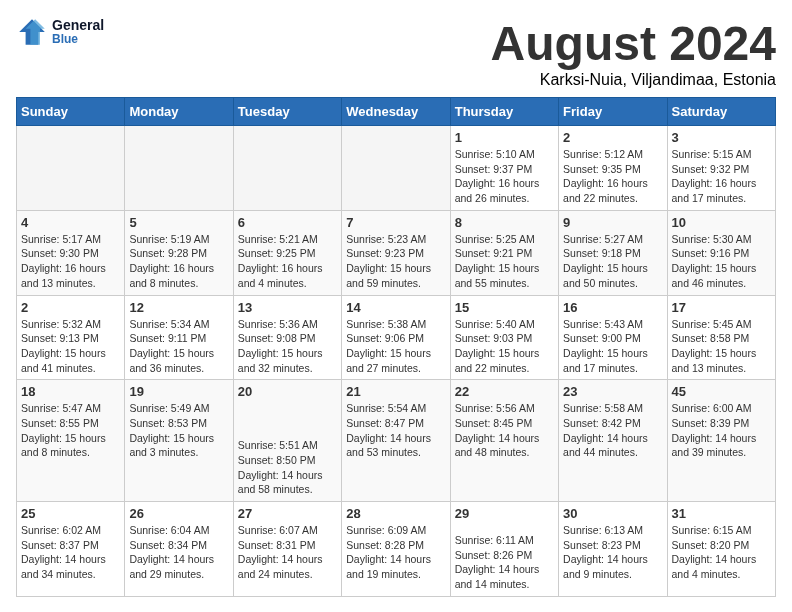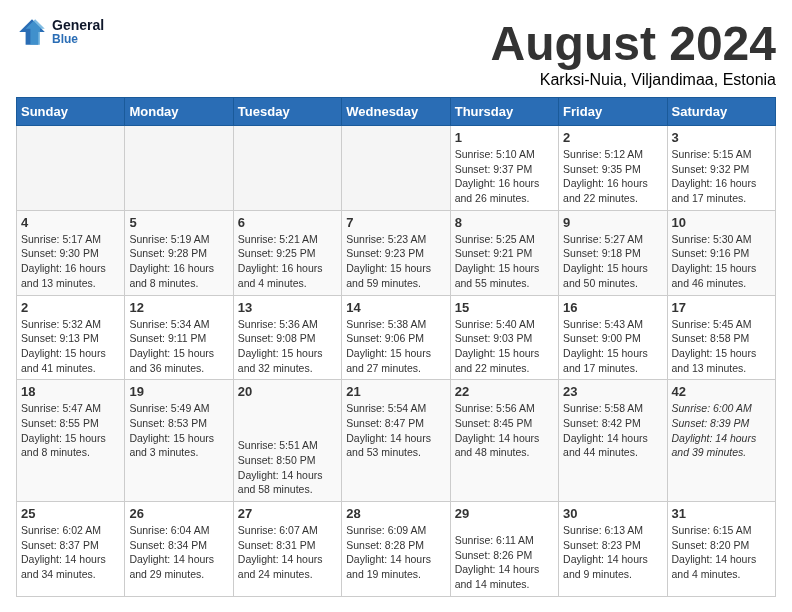--- a/index.html
+++ b/index.html
@@ -291,22 +291,22 @@
 and 48 minutes.</div>
         </td>
         <td>
           <span class="day-number">23</span>
           <div class="day-info" style="white-space: pre-line;">Sunrise: 5:58 AM
 Sunset: 8:42 PM
 Daylight: 14 hours
 and 44 minutes.</div>
         </td>
         <td>
-          <span class="day-number">42</span>
-          <div class="day-info" style="white-space: pre-line; font-style: italic;">Sunrise: 6:00 AM
+          <span class="day-number">45</span>
+          <div class="day-info" style="white-space: pre-line;">Sunrise: 6:00 AM
 Sunset: 8:39 PM
 Daylight: 14 hours
 and 39 minutes.</div>
         </td>
       </tr>
       <tr>
         <td>
           <span class="day-number">25</span>
           <div class="day-info" style="white-space: pre-line;">Sunrise: 6:02 AM
 Sunset: 8:37 PM

